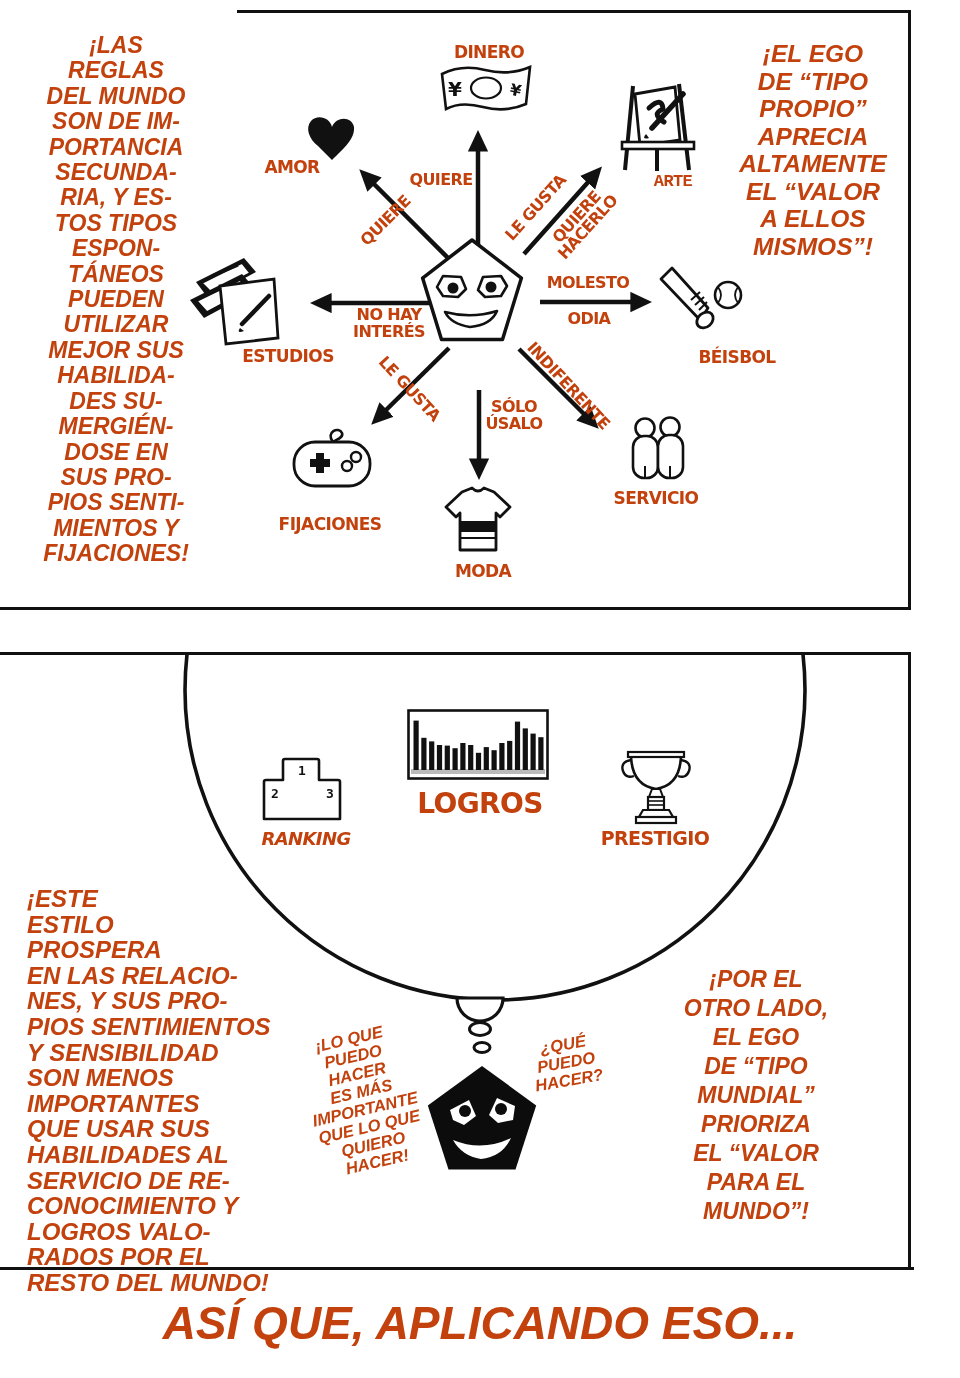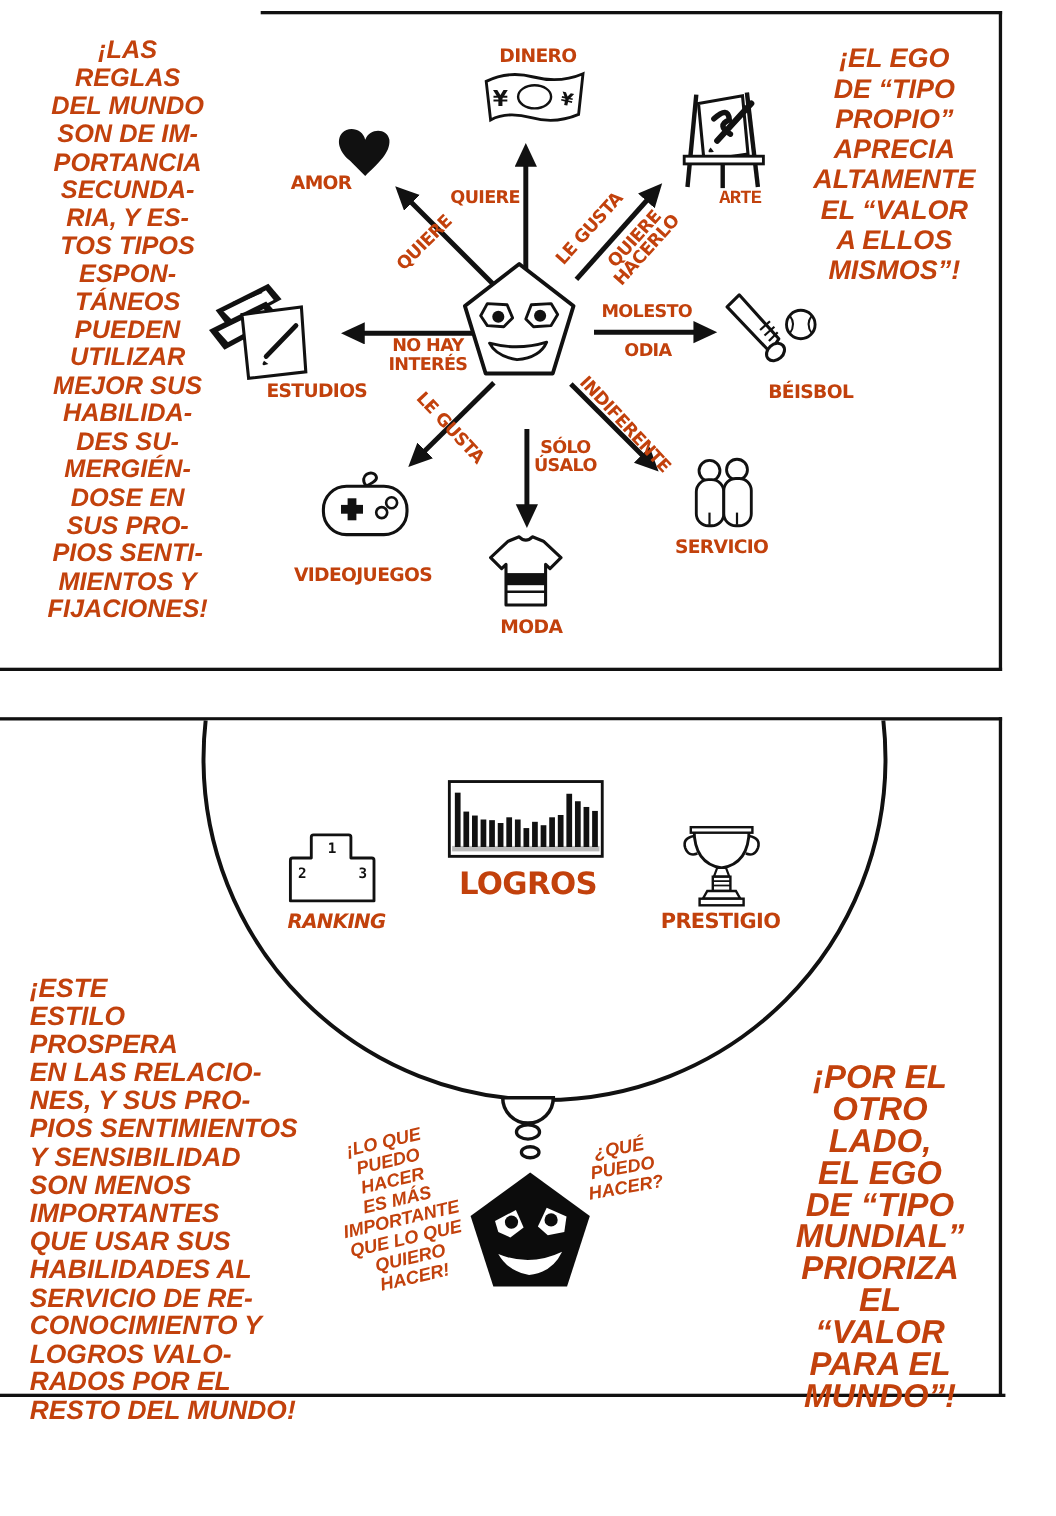--- a/index.html
+++ b/index.html
@@ -161,21 +161,21 @@
   <div class="dlabel" style="left:483px;top:571px;">MODA</div>
 
   <svg class="ic" style="left:287px;top:424px;" width="90" height="76" viewBox="0 0 90 76">
     <path d="M46,18 C38,8 52,2 55,9 C57,14 48,16 46,18 Z" fill="none" stroke="#111" stroke-width="2.6"></path>
     <rect x="7" y="18" width="76" height="44" rx="21" fill="#fff" stroke="#111" stroke-width="2.8"></rect>
     <rect x="23" y="35" width="20" height="8" fill="#111"></rect>
     <rect x="29" y="29" width="8" height="20" fill="#111"></rect>
     <circle cx="60" cy="42" r="5" fill="#fff" stroke="#111" stroke-width="2.4"></circle>
     <circle cx="69" cy="33" r="5" fill="#fff" stroke="#111" stroke-width="2.4"></circle>
   </svg>
-  <div class="dlabel" style="left:330px;top:524px;">VIDEOJUEGOS</div>
+  <div class="dlabel" style="left:330px;top:524px;">FIJACIONES</div>
 
   <svg class="ic" style="left:186px;top:252px;" width="112" height="96" viewBox="0 0 112 96">
     <polygon points="10,30 58,6 70,20 22,46" fill="#111"></polygon>
     <polygon points="16,31 56,11 64,21 26,41" fill="#fff" stroke="#111" stroke-width="1.6"></polygon>
     <line x1="26" y1="24" x2="52" y2="13" stroke="#111" stroke-width="3"></line>
     <polygon points="4,48 56,22 70,38 18,66" fill="#111"></polygon>
     <polygon points="11,49 54,28 62,38 21,60" fill="#fff" stroke="#111" stroke-width="1.6"></polygon>
     <line x1="22" y1="42" x2="50" y2="29" stroke="#111" stroke-width="3"></line>
     <polygon points="34,34 88,27 92,86 40,92" fill="#fff" stroke="#111" stroke-width="2.8"></polygon>
     <line x1="56" y1="72" x2="83" y2="44" stroke="#111" stroke-width="4.5" stroke-linecap="round"></line>
@@ -246,21 +246,21 @@
 Y SENSIBILIDAD
 SON MENOS
 IMPORTANTES
 QUE USAR SUS
 HABILIDADES AL
 SERVICIO DE RE-
 CONOCIMIENTO Y
 LOGROS VALO-
 RADOS POR EL
 RESTO DEL MUNDO!</div>
-  <div class="nar" style="left:800px;top:965px;font-size:30px;line-height:29px;">¡POR EL
+  <div class="nar" style="left:756px;top:965px;font-size:23px;line-height:29px;">¡POR EL
 OTRO LADO,
 EL EGO
 DE “TIPO
 MUNDIAL”
 PRIORIZA
 EL “VALOR
 PARA EL
 MUNDO”!</div>
 
   <svg class="ic" style="left:419px;top:1066px;" width="126" height="112" viewBox="0 0 126 112">
@@ -277,13 +277,14 @@
 HACER
 ES MÁS
 IMPORTANTE
 QUE LO QUE
 QUIERO
 HACER!</div>
   <div class="mind" style="left:566px;top:1062px;transform:translate(-50%,-50%) rotate(-10deg);">¿QUÉ
 PUEDO
 HACER?</div>
 
+  <div class="caption">ASÍ QUE, APLICANDO ESO...</div>
 </div>
 
 </body></html>

